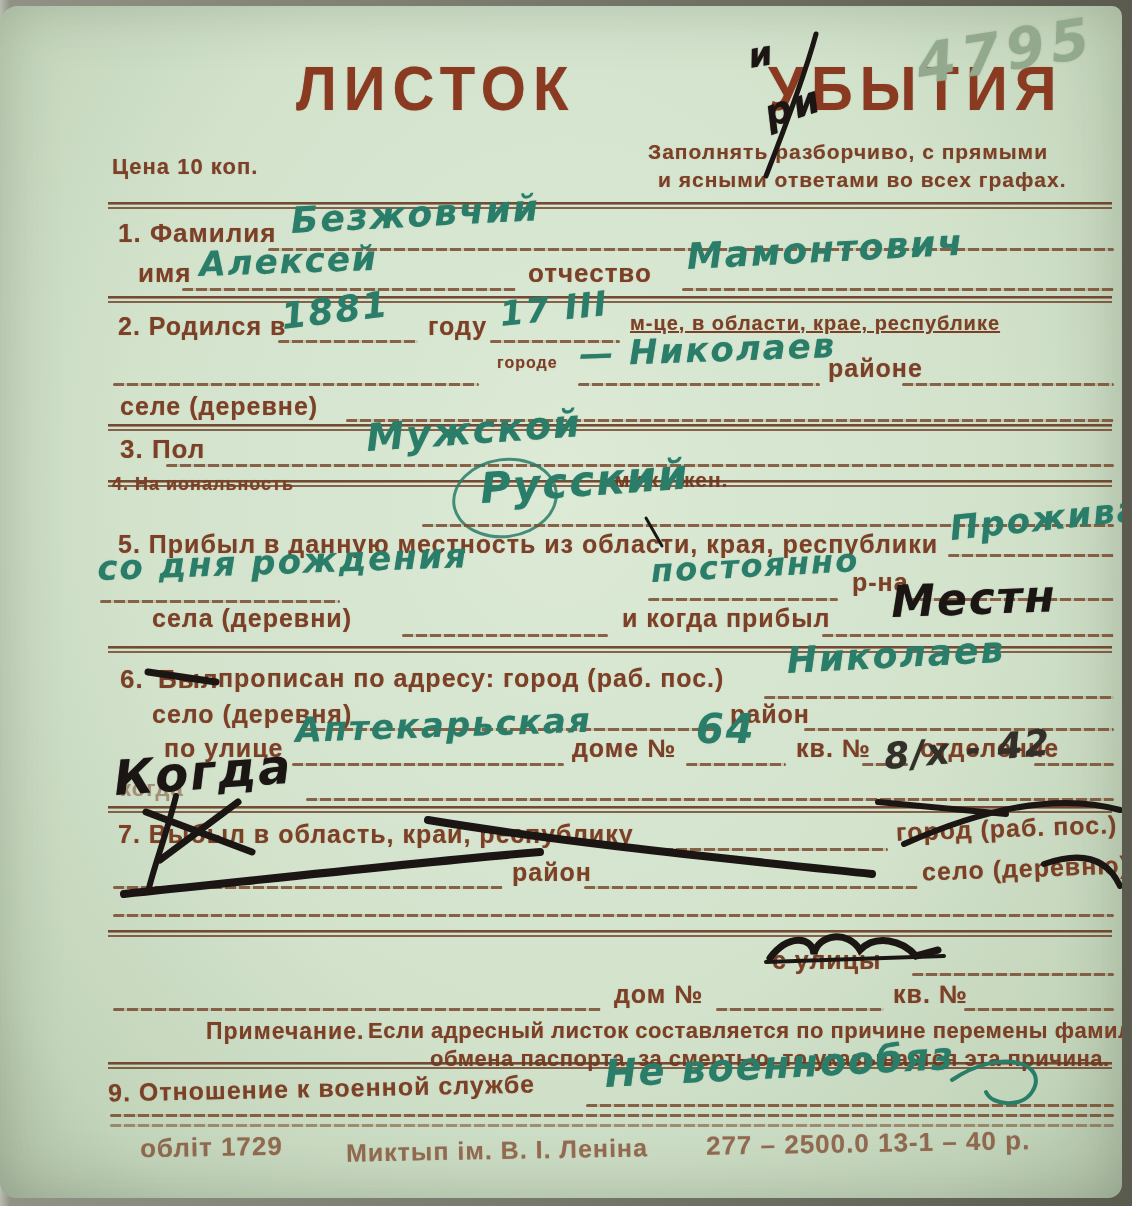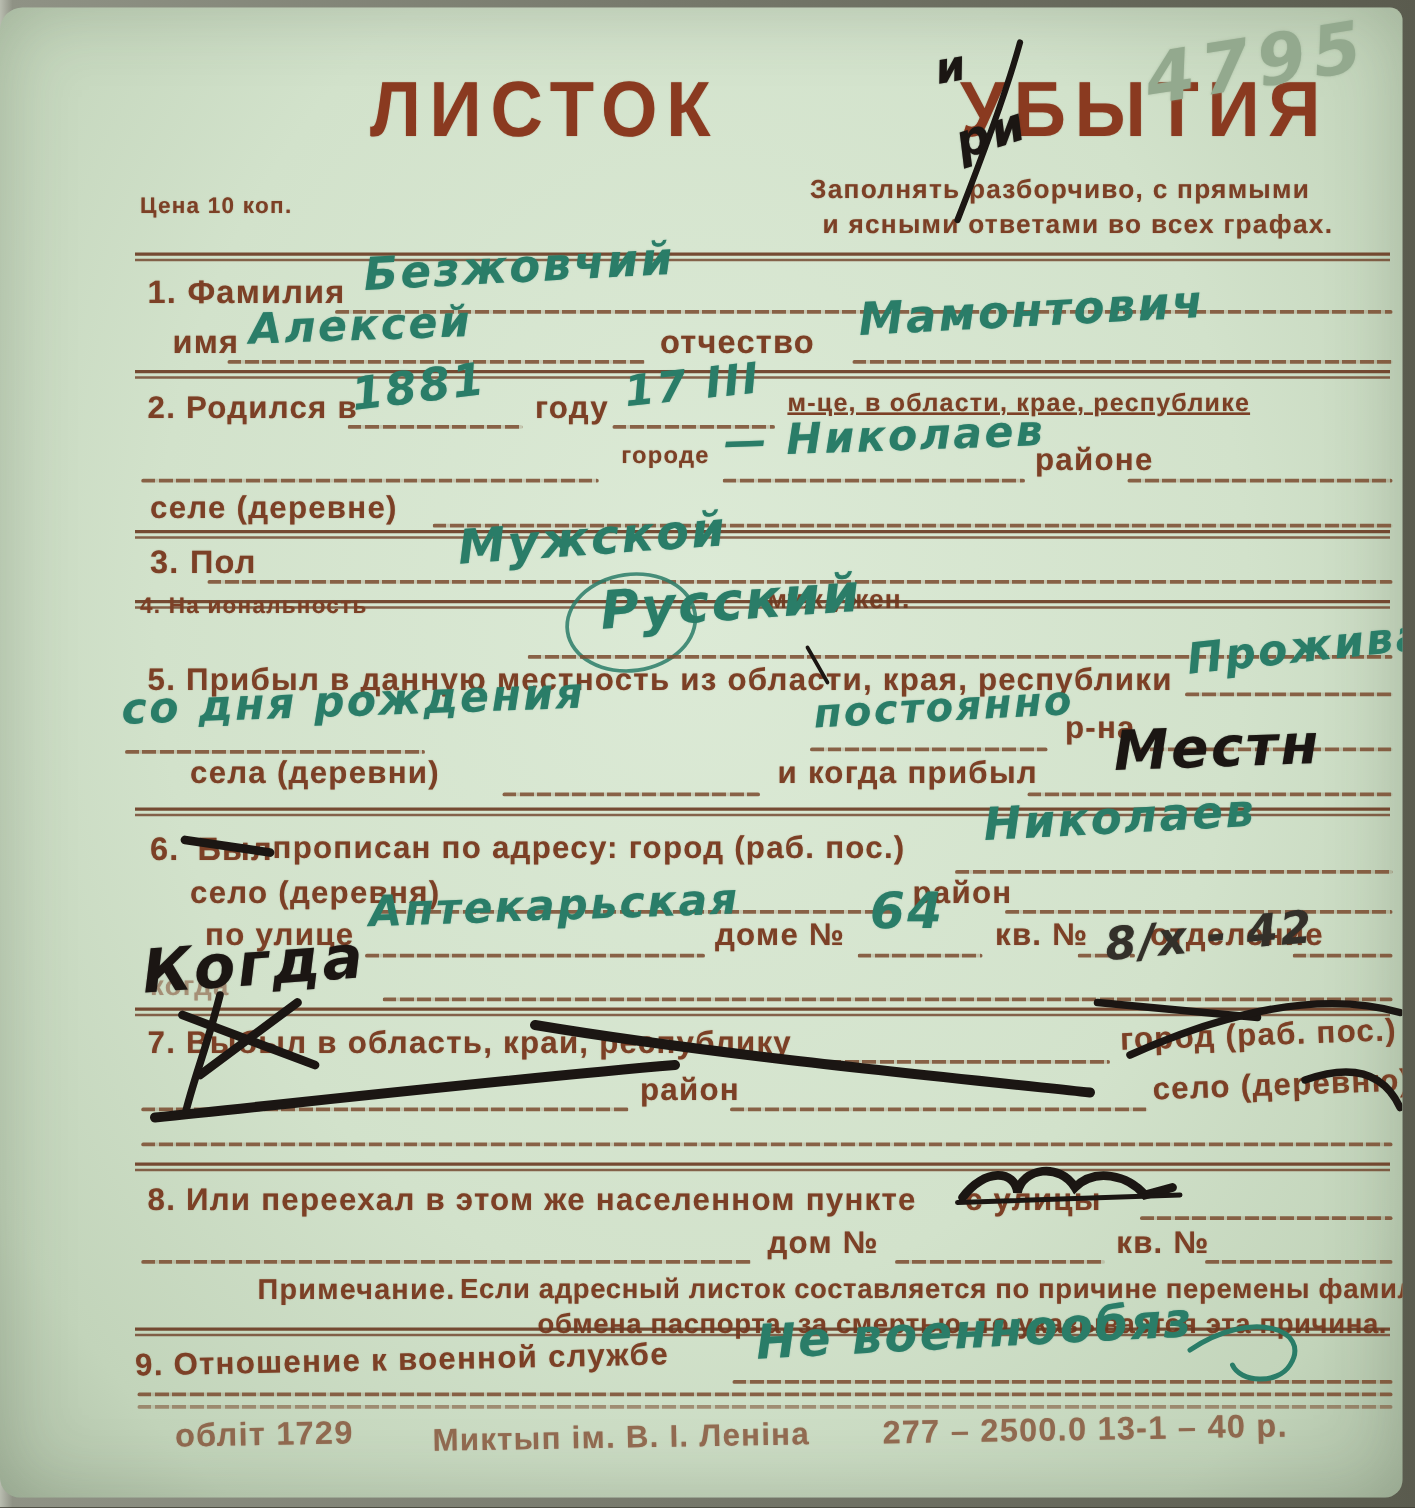--- a/index.html
+++ b/index.html
@@ -61,21 +61,21 @@
 <div id="paper">
 
   <div class="abs pt" style="left:296px;top:48px;font-size:58px;letter-spacing:7px;color:#8a3a20;transform:scaleY(1.08);">ЛИСТОК</div>
   <div class="abs pt" style="left:768px;top:48px;font-size:58px;letter-spacing:7px;color:#8a3a20;transform:scaleY(1.08);">УБЫТИЯ</div>
 
   <div class="abs hw black" style="left:752px;top:30px;font-size:34px;transform:rotate(-10deg);">и</div>
   <div class="abs hw black" style="left:772px;top:86px;font-size:38px;transform:rotate(-18deg);">ри</div>
 
   <div class="abs hw pencil" style="left:922px;top:26px;font-size:56px;transform:rotate(-9deg);letter-spacing:6px;">4795</div>
 
-  <div class="abs pt" style="left:112px;top:148px;font-size:18px;">Цена 10 коп.</div>
+  <div class="abs pt" style="left:112px;top:148px;font-size:22px;">Цена 10 коп.</div>
 
   <div class="abs pt" style="left:658px;top:162px;font-size:21px;">и ясными ответами во всех графах.</div>
   <div class="abs pt" style="left:648px;top:134px;font-size:21px;">Заполнять разборчиво, с прямыми</div>
 
   <div class="rule" style="top:196px;"></div>
 
   <div class="abs pt" style="left:118px;top:212px;font-size:26px;">1. Фамилия</div>
   <div class="abs hw green" style="left:292px;top:194px;font-size:36px;transform:rotate(-3deg);">Безжовчий</div>
   <div class="ln" style="left:268px;top:242px;width:846px;"></div>
 
@@ -90,21 +90,21 @@
 
   <div class="abs pt" style="left:118px;top:306px;font-size:25px;">2. Родился в</div>
   <div class="abs hw green" style="left:284px;top:290px;font-size:36px;transform:rotate(-7deg);">1881</div>
   <div class="ln" style="left:278px;top:334px;width:140px;"></div>
   <div class="abs pt" style="left:428px;top:306px;font-size:25px;">году</div>
   <div class="abs hw green" style="left:502px;top:288px;font-size:34px;transform:rotate(-6deg);">17 III</div>
   <div class="ln" style="left:490px;top:334px;width:130px;"></div>
   <div class="abs pt" style="left:630px;top:306px;font-size:20px;text-decoration:underline;">м-це, в области, крае, республике</div>
 
   <div class="ln" style="left:113px;top:377px;width:366px;"></div>
-  <div class="abs pt" style="left:497px;top:348px;font-size:19px;">городе</div>
+  <div class="abs pt" style="left:497px;top:348px;font-size:16px;">городе</div>
   <div class="abs hw green" style="left:580px;top:328px;font-size:34px;transform:rotate(-2deg);">— Николаев</div>
   <div class="ln" style="left:578px;top:377px;width:242px;"></div>
   <div class="abs pt" style="left:828px;top:348px;font-size:25px;">районе</div>
   <div class="ln" style="left:902px;top:377px;width:212px;"></div>
 
   <div class="abs pt" style="left:120px;top:386px;font-size:25px;">селе (деревне)</div>
   <div class="ln" style="left:346px;top:413px;width:768px;"></div>
 
   <div class="rule" style="top:418px;"></div>
 
@@ -173,21 +173,20 @@
   <div class="abs pt" style="left:896px;top:808px;font-size:25px;transform:rotate(-2deg);">город (раб. пос.)</div>
 
   <div class="ln" style="left:113px;top:880px;width:390px;"></div>
   <div class="abs pt" style="left:512px;top:852px;font-size:25px;">район</div>
   <div class="ln" style="left:584px;top:880px;width:334px;"></div>
   <div class="abs pt" style="left:922px;top:848px;font-size:25px;transform:rotate(-2deg);">село (деревню)</div>
   <div class="ln" style="left:113px;top:908px;width:1001px;"></div>
 
   <div class="rule" style="top:924px;"></div>
 
-  <div class="abs pt" style="left:118px;top:940px;font-size:25px;">8. Или переехал в этом же населенном пункте</div>
   <div class="abs pt" style="left:772px;top:940px;font-size:25px;">с улицы</div>
   <div class="ln" style="left:912px;top:967px;width:202px;"></div>
 
   <div class="ln" style="left:113px;top:1002px;width:488px;"></div>
   <div class="abs pt" style="left:614px;top:974px;font-size:25px;">дом №</div>
   <div class="ln" style="left:716px;top:1002px;width:168px;"></div>
   <div class="abs pt" style="left:893px;top:974px;font-size:25px;">кв. №</div>
   <div class="ln" style="left:964px;top:1002px;width:150px;"></div>
 
   <div class="abs pt" style="left:206px;top:1012px;font-size:23px;">Примечание.</div>

